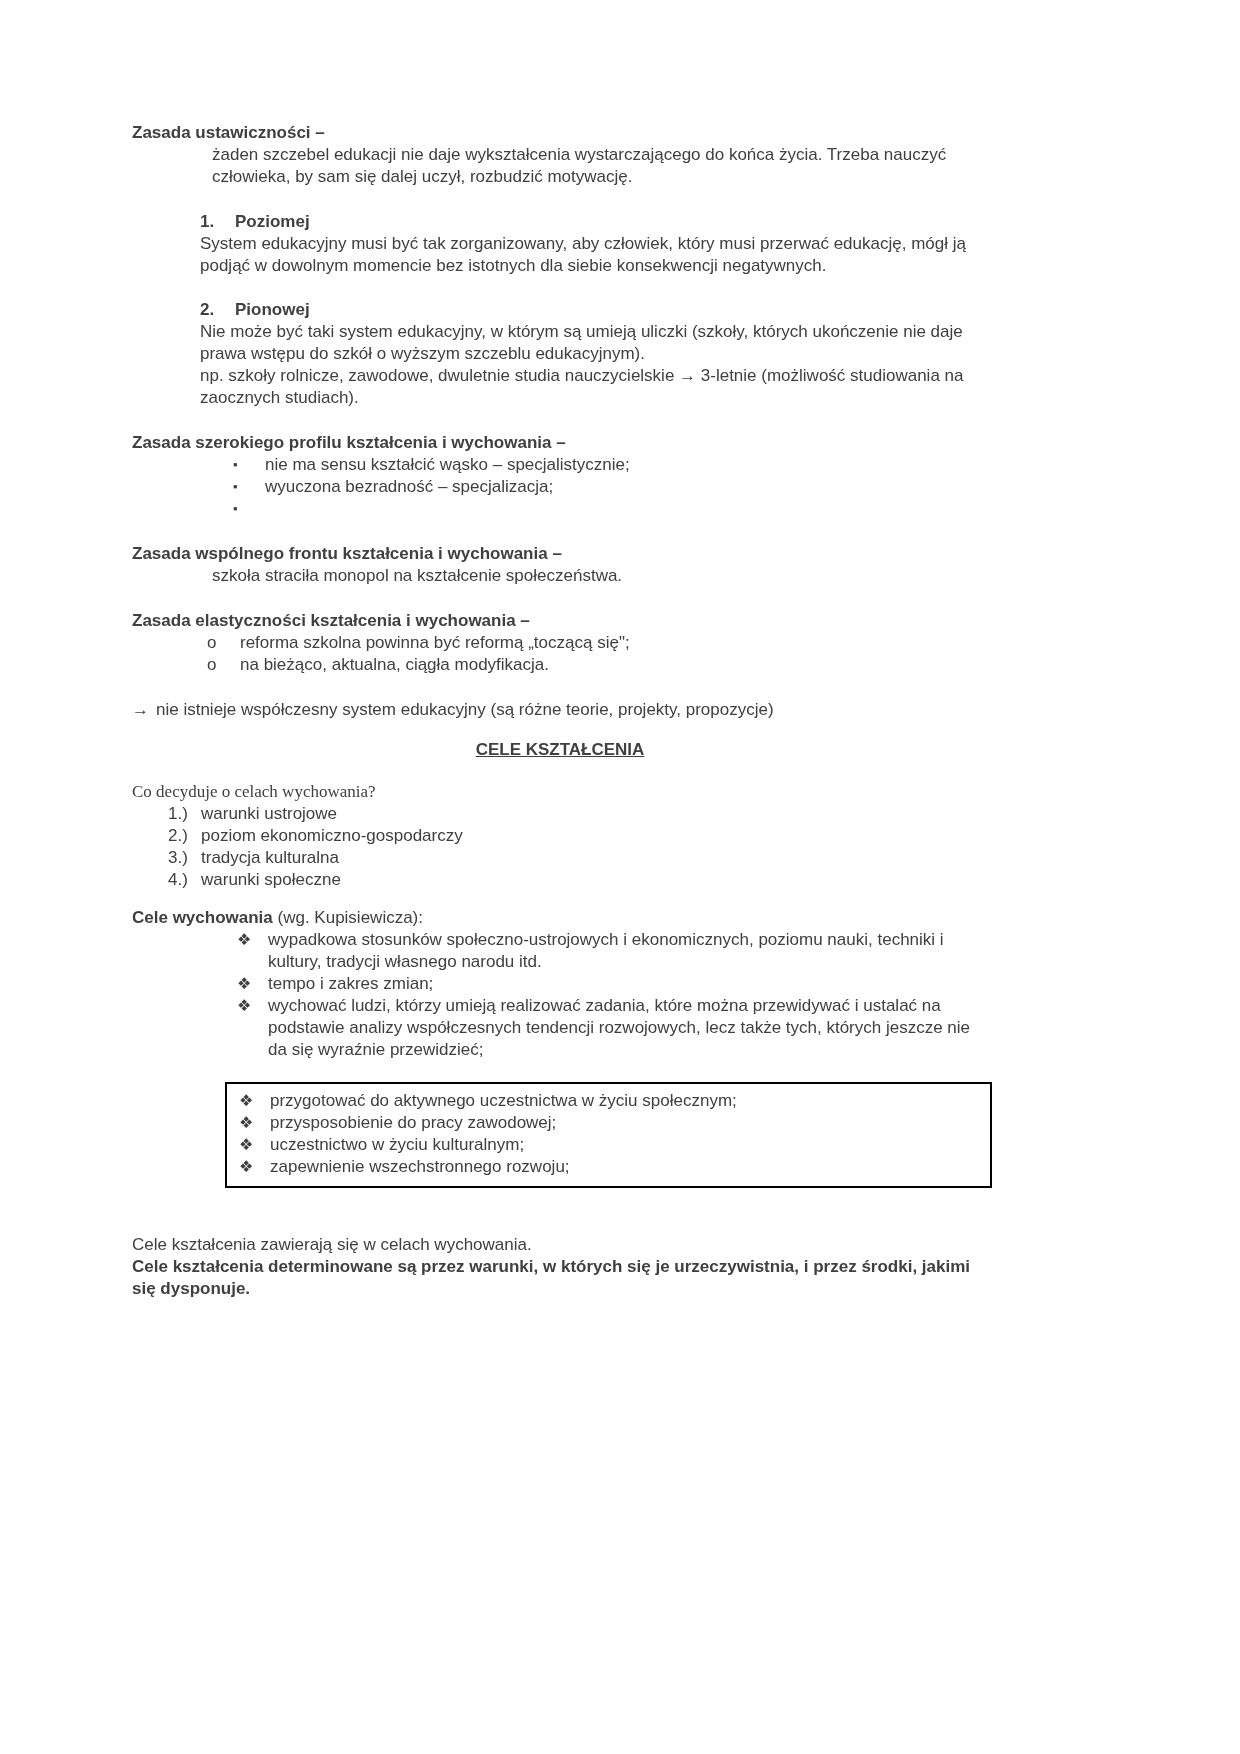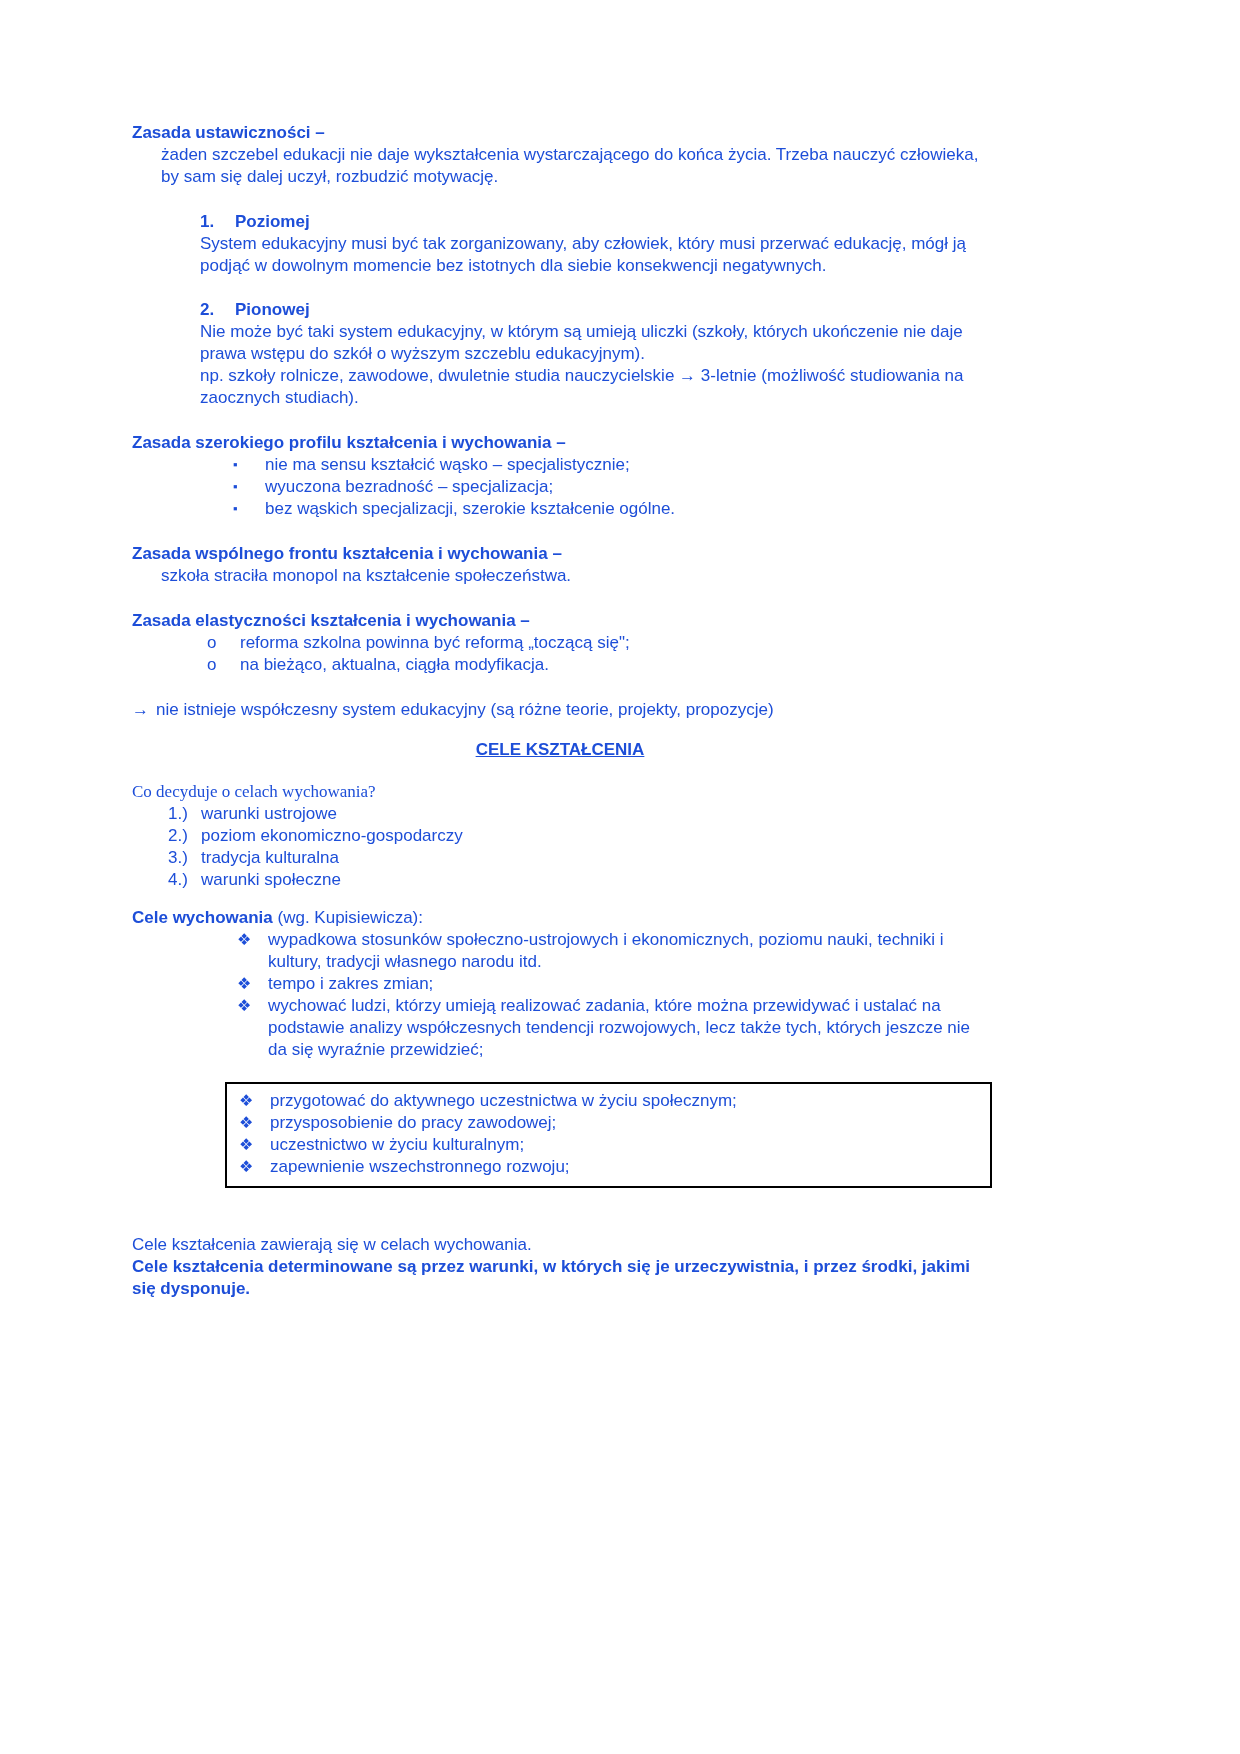--- a/index.html
+++ b/index.html
@@ -5,31 +5,31 @@
   html, body {
     margin: 0;
     padding: 0;
     background: #ffffff;
   }
   .page {
     position: relative;
     width: 1240px;
     min-height: 1754px;
     background: #ffffff;
-    color: #1d4ed8;
+    color: #404040;
     font-family: "Liberation Sans", "DejaVu Sans", sans-serif;
     font-size: 17px;
     line-height: 22px;
     box-sizing: border-box;
     padding: 122px 252px 80px 132px;
   }
   .b { font-weight: bold; }
   .uline { text-decoration: underline; }
   .sec { margin: 0 0 23px 0; }
-  .ind { margin-left: 29px; }
+  .ind { margin-left: 80px; }
   .num-item { margin-left: 68px; }
   .num-head { display: flex; font-weight: bold; }
   .num-head .n { flex: 0 0 35px; }
   .brow { display: flex; }
   .brow .mk { display: block; }
   .sq { margin-left: 101px; }
   .sq .mk { flex: 0 0 32px; font-size: 13px; }
   .ob { margin-left: 75px; }
   .ob .mk { flex: 0 0 33px; }
   .di { margin-left: 105px; }
@@ -87,21 +87,20 @@
     <div class="brow sq">
       <span class="mk">▪</span>
       <span>nie ma sensu kształcić wąsko – specjalistycznie;</span>
     </div>
     <div class="brow sq">
       <span class="mk">▪</span>
       <span>wyuczona bezradność – specjalizacja;</span>
     </div>
     <div class="brow sq">
       <span class="mk">▪</span>
-      <span>bez wąskich specjalizacji, szerokie kształcenie ogólne.</span>
     </div>
   </div>
 
   <div class="sec">
     <div class="b">Zasada wspólnego frontu kształcenia i wychowania –</div>
     <div class="ind">szkoła straciła monopol na kształcenie społeczeństwa.</div>
   </div>
 
   <div class="sec">
     <div class="b">Zasada elastyczności kształcenia i wychowania –</div>

